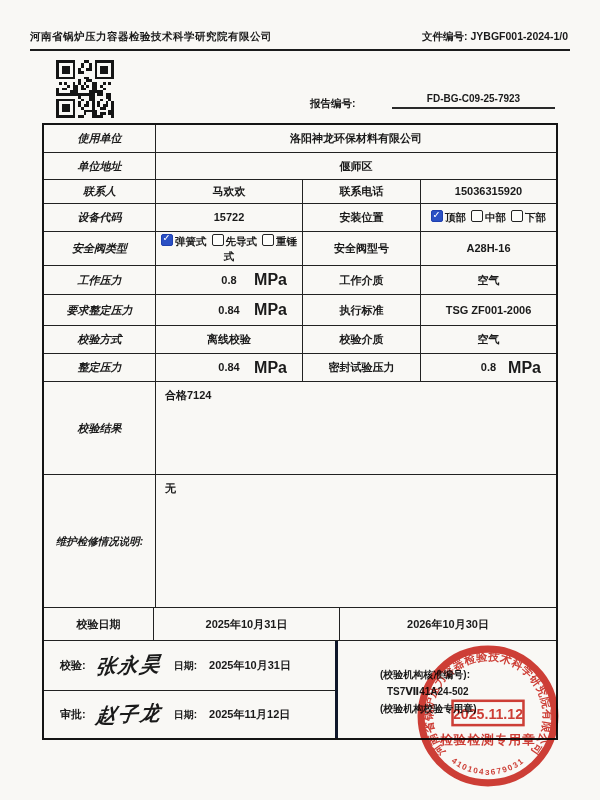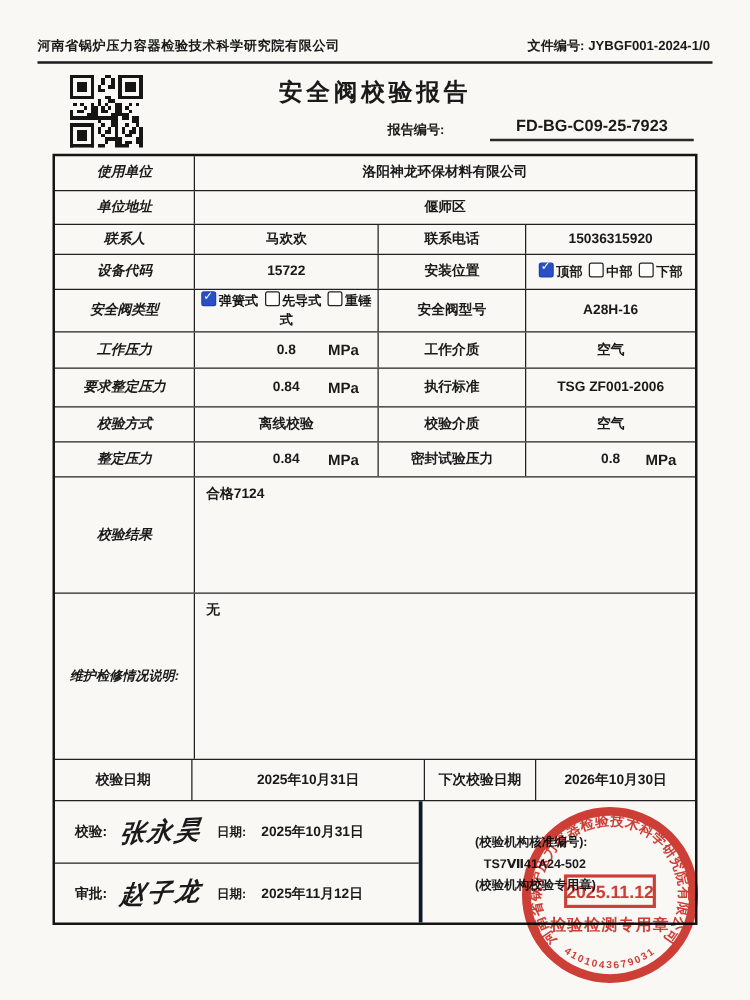--- a/index.html
+++ b/index.html
@@ -14,21 +14,21 @@
   .sheet{position:absolute;inset:0;}
 
   
   .hdr-company{position:absolute;left:30px;top:30px;font-size:10.5px;font-weight:700;letter-spacing:.5px;}
   .hdr-doc{position:absolute;right:32px;top:30px;font-size:10.5px;font-weight:700;}
   .hdr-rule{position:absolute;left:30px;right:30px;top:49px;height:2px;background:#1c1c1c;}
 
   .qr-wrap{position:absolute;left:55px;top:60px;width:60px;height:58px;}
   .doc-title{position:absolute;left:0;right:0;top:61px;text-align:center;font-size:19px;font-weight:700;letter-spacing:3px;}
   .repno-label{position:absolute;left:310px;top:97px;font-size:10.5px;font-weight:700;text-align:center;}
-  .repno-value{position:absolute;left:392px;top:93px;width:163px;text-align:center;font-size:13px;font-weight:700;border-bottom:2px solid #2a2a2a;padding-bottom:3px;}
+  .repno-value{position:absolute;left:392px;top:93px;width:163px;text-align:center;font-size:10px;font-weight:700;border-bottom:2px solid #2a2a2a;padding-bottom:3px;}
 
   
   .tbl{position:absolute;left:42px;top:123px;width:516px;border:2px solid #151515;background:transparent;box-sizing:border-box;}
   .row{display:flex;border-bottom:1px solid #222;box-sizing:border-box;}
   .row:last-child{border-bottom:none;}
   .cell{display:flex;align-items:center;justify-content:center;border-right:1px solid #222;box-sizing:border-box;font-size:11px;font-weight:700;position:relative;overflow:hidden;}
   .cell:last-child{border-right:none;}
   .cell .inner{text-align:center;line-height:1.35;padding:1px 3px;}
   .topleft{align-items:flex-start;justify-content:flex-start;}
   .topleft .inner{text-align:left;padding:6px 9px;}
@@ -38,21 +38,21 @@
   .cAspan{flex:1 1 auto;}
   
   .cB1{flex:0 0 110px;} .cB2{flex:0 0 186px;} .cB3{flex:0 0 89px;} .cB4{flex:1 1 auto;}
   
   .cC1{flex:0 0 294px;} .cC2{flex:1 1 auto;}
 
   .h28{height:28px;} .h27{height:27px;} .h24{height:24px;} .h34{height:34px;}
   .h29{height:29px;} .h31{height:31px;} .h93{height:93px;} .h133{height:133px;}
   .h33{height:33px;} .h50{height:50px;} .h47{height:47px;}
 
-  .unit{position:absolute;right:15px;top:50%;transform:translateY(-50%);font-size:12px;font-weight:700;}
+  .unit{position:absolute;right:15px;top:50%;transform:translateY(-50%);font-size:16px;font-weight:700;}
 
   
   .opt{white-space:nowrap;font-size:10.5px;}
   .cb{width:10px;height:10px;border:1.6px solid #222;border-radius:2px;display:inline-block;vertical-align:-1px;margin:0 2px 0 5px;position:relative;background:#fdfdfb;}
   .opt:first-child .cb{margin-left:0;}
   .cb.checked{background:#2b50c4;border-color:#2040b0;}
   .cb.checked::after{content:"\2713";position:absolute;left:0.5px;top:-2.5px;color:#fff;font-size:9.5px;font-weight:700;}
 
   
   .sigrow{align-items:center;justify-content:flex-start;padding-left:16px;}
@@ -213,21 +213,20 @@
         <rect x="20" y="0" width="1" height="7" fill="#151515"></rect>
         <rect x="16" y="2" width="3" height="3" fill="#151515"></rect>
         <rect x="0" y="14" width="7" height="1" fill="#151515"></rect>
         <rect x="0" y="20" width="7" height="1" fill="#151515"></rect>
         <rect x="0" y="14" width="1" height="7" fill="#151515"></rect>
         <rect x="6" y="14" width="1" height="7" fill="#151515"></rect>
         <rect x="2" y="16" width="3" height="3" fill="#151515"></rect>
       </svg>
   </div>
 
-  <div class="doc-title">安全阀校验报告</div>
   <div class="repno-label">报告编号:</div>
   <div class="repno-value">FD-BG-C09-25-7923</div>
 
   <div class="tbl">
 
     <div class="row h28">
       <div class="cell cA1">
           <div class="inner">使用单位</div>
         </div>
       <div class="cell cAspan">
@@ -374,23 +373,20 @@
           <div class="inner">无</div>
         </div>
     </div>
 
     <div class="row h33">
       <div class="cell cB1">
           <div class="inner">校验日期</div>
         </div>
       <div class="cell cB2">
           <div class="inner">2025年10月31日</div>
-        </div>
-      <div class="cell cB3">
-          <div class="inner">下次校验日期</div>
         </div>
       <div class="cell cB4">
           <div class="inner">2026年10月30日</div>
         </div>
     </div>
 
     <div class="row" style="height:97px;">
       <div class="cC1" style="display:flex;flex-direction:column;border-right:3px solid #0f172a;box-sizing:border-box;">
         <div class="h50 sigrow" style="display:flex;border-bottom:1px solid #222;box-sizing:border-box;">
           <span class="lab">校验:</span>

